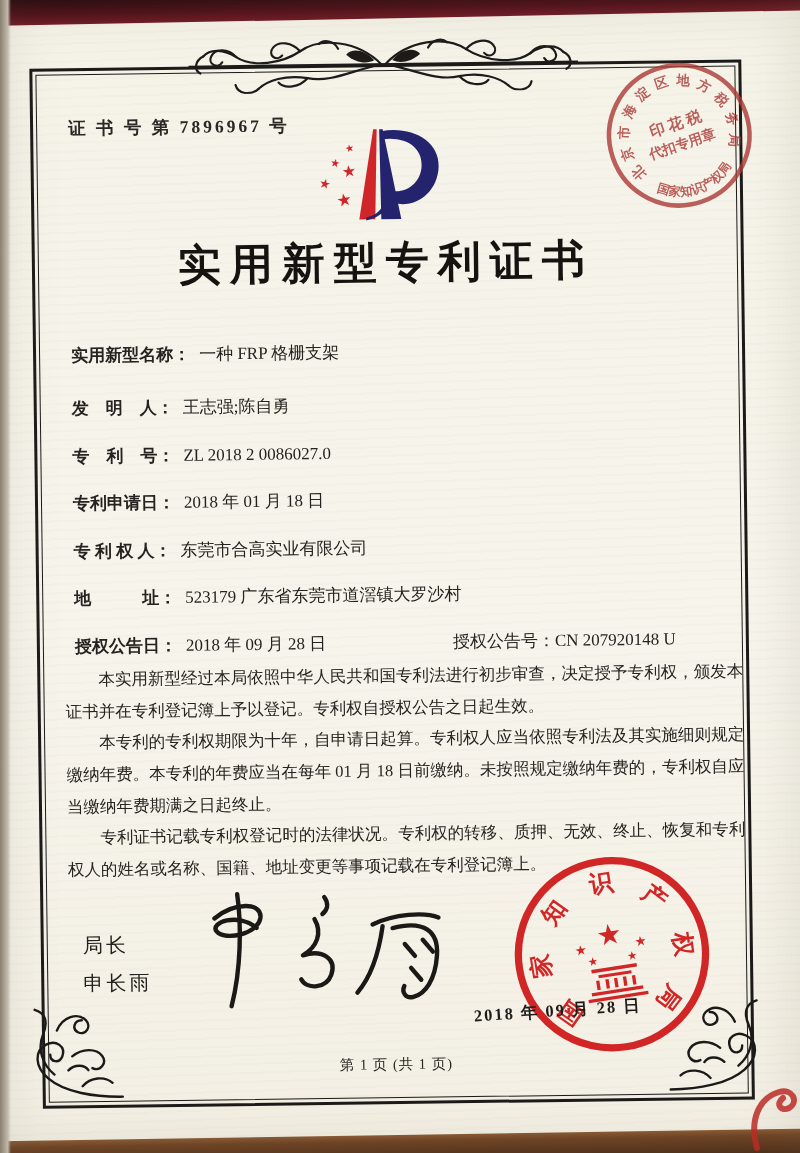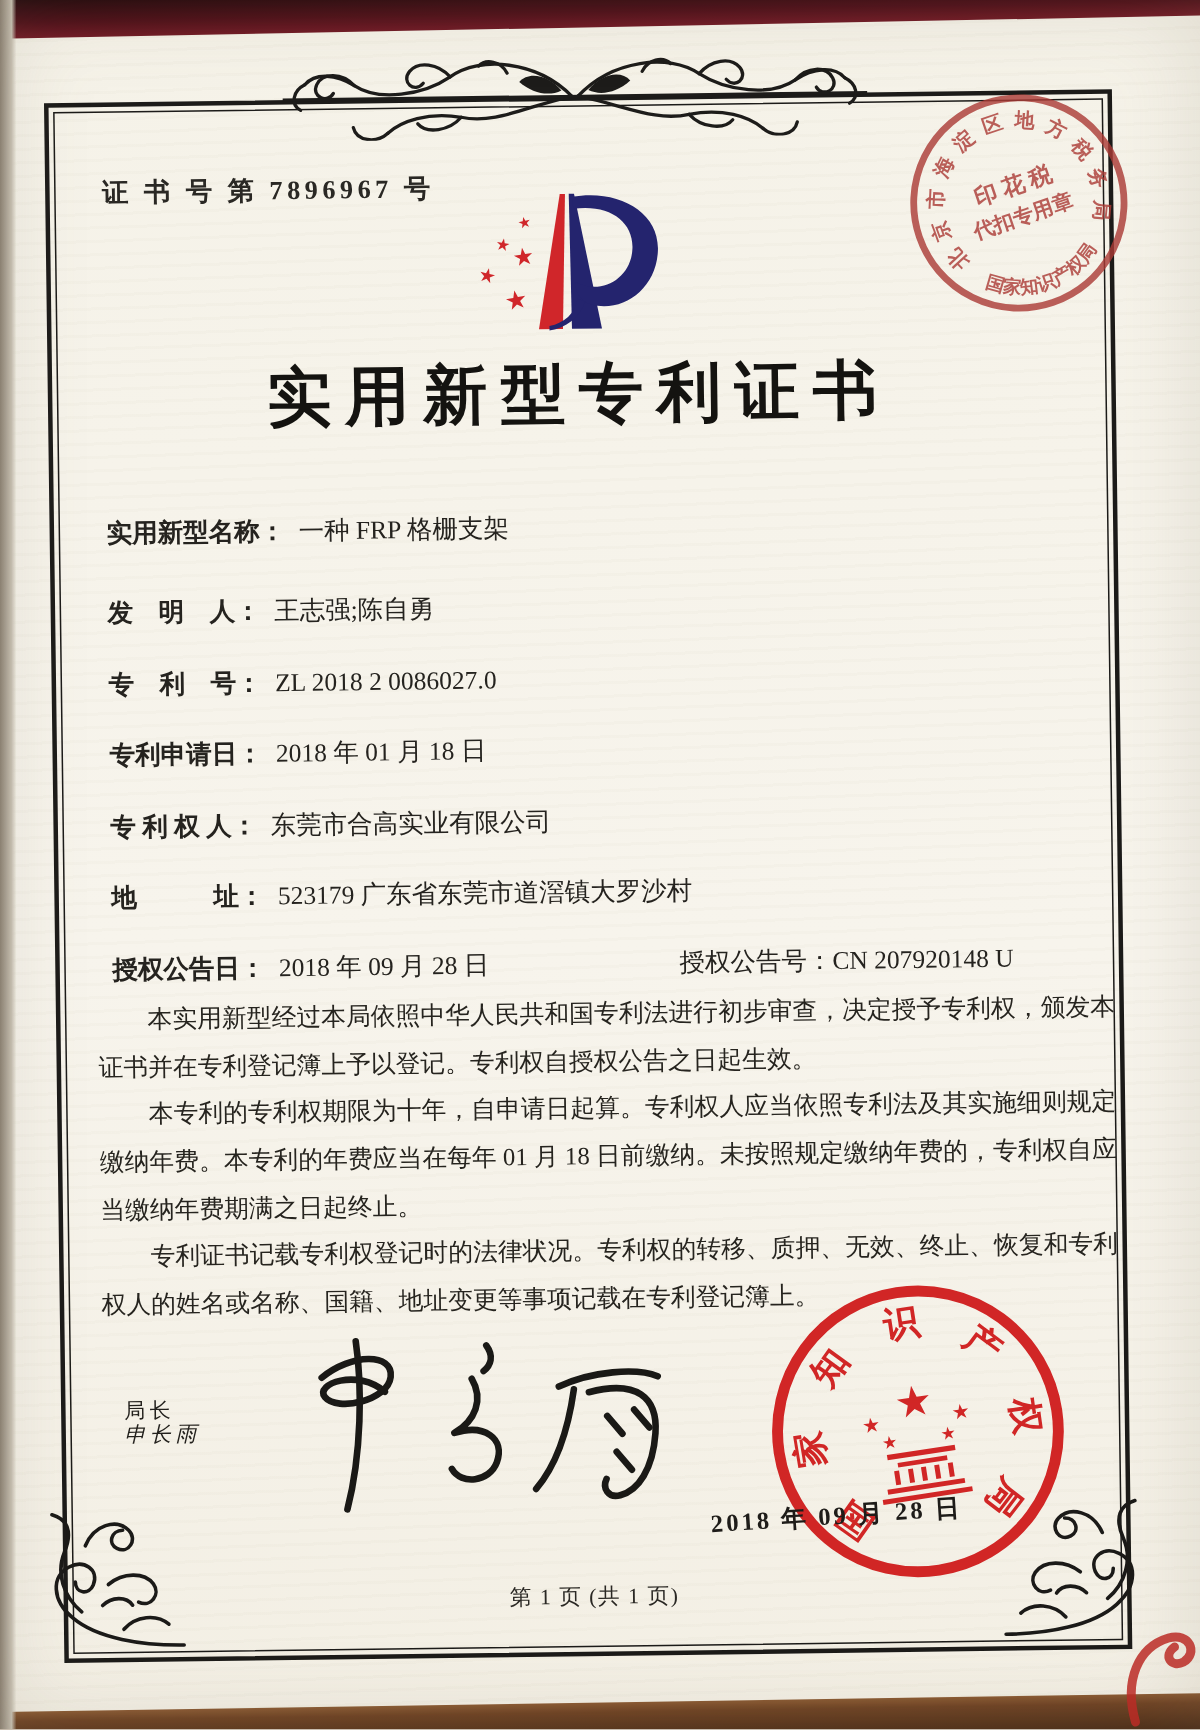--- a/index.html
+++ b/index.html
@@ -29,21 +29,21 @@
   .certno{position:absolute;left:74px;top:112px;font-size:17.5px;letter-spacing:3px;font-weight:bold;color:#2a2824;}
   .title{position:absolute;left:140px;top:234px;width:500px;text-align:center;
          font-size:43px;font-weight:bold;letter-spacing:9px;color:#141310;}
   .row{position:absolute;left:74px;font-size:17px;color:#25231f;white-space:nowrap;}
   .row .lab{font-weight:600;}
   .row .val{margin-left:9px;}
   .grantno{position:absolute;left:452px;font-size:17px;white-space:nowrap;color:#25231f;}
   .paras{position:absolute;left:64px;top:660px;width:678px;font-size:16.5px;
          line-height:1.92;text-align:justify;color:#26241f;}
   .paras p{margin:0;text-indent:2em;}
-  .director{position:absolute;left:78px;font-size:14px;letter-spacing:3px;color:#23211d;}
+  .director{position:absolute;left:78px;font-size:20px;letter-spacing:3px;color:#23211d;}
   .footer{position:absolute;left:240px;top:1055px;width:300px;text-align:center;
           font-size:14.5px;letter-spacing:1px;color:#2a2824;}
   .sealdate{position:absolute;left:468px;top:1002px;font-size:16.5px;letter-spacing:2px;
           color:#1e1c19;transform:rotate(-3deg);z-index:6;font-weight:600;}
   svg text{font-family:"Liberation Serif","DejaVu Serif",serif;}
   .sig{position:absolute;left:182px;top:882px;}
   .seal{position:absolute;left:503px;top:853px;transform:rotate(-8deg);z-index:5;opacity:.94;}
   .stamp{position:absolute;left:606px;top:60px;transform:rotate(-18deg);opacity:.8;}
   .ornament{position:absolute;}
 </style>
@@ -134,21 +134,21 @@
       <span class="lab">授权公告号：</span><span class="val">CN 207920148 U</span>
     </div>
 
     <div class="paras">
       <p>本实用新型经过本局依照中华人民共和国专利法进行初步审查，决定授予专利权，颁发本证书并在专利登记簿上予以登记。专利权自授权公告之日起生效。</p>
       <p>本专利的专利权期限为十年，自申请日起算。专利权人应当依照专利法及其实施细则规定缴纳年费。本专利的年费应当在每年 01 月 18 日前缴纳。未按照规定缴纳年费的，专利权自应当缴纳年费期满之日起终止。</p>
       <p>专利证书记载专利权登记时的法律状况。专利权的转移、质押、无效、终止、恢复和专利权人的姓名或名称、国籍、地址变更等事项记载在专利登记簿上。</p>
     </div>
 
     <div class="director" style="top:928px;">局长</div>
-    <div class="director" style="top:944px;font-style:italic;">申长雨</div>
+    <div class="director" style="top:966px;">申长雨</div>
 
     <svg class="sig" width="260" height="130" viewBox="0 0 260 130">
       <g stroke="#1a1916" fill="none" stroke-width="4.4" stroke-linecap="round" stroke-linejoin="round">
         <path d="M28,34 C48,18 76,18 74,34 C72,50 38,57 30,47 C23,38 52,28 70,44"></path>
         <path d="M51,10 C55,40 54,85 44,122"></path>
         <path d="M138,14 C143,21 141,27 136,31"></path>
         <path d="M128,36 C136,50 130,64 116,72 C136,66 150,76 144,92 C139,105 120,107 114,96"></path>
         <path d="M186,42 C208,32 238,30 252,36"></path>
         <path d="M196,44 C192,70 184,94 170,110"></path>
         <path d="M206,46 C238,38 252,50 250,74 C248,98 238,112 226,115 C218,117 214,110 217,104"></path>

